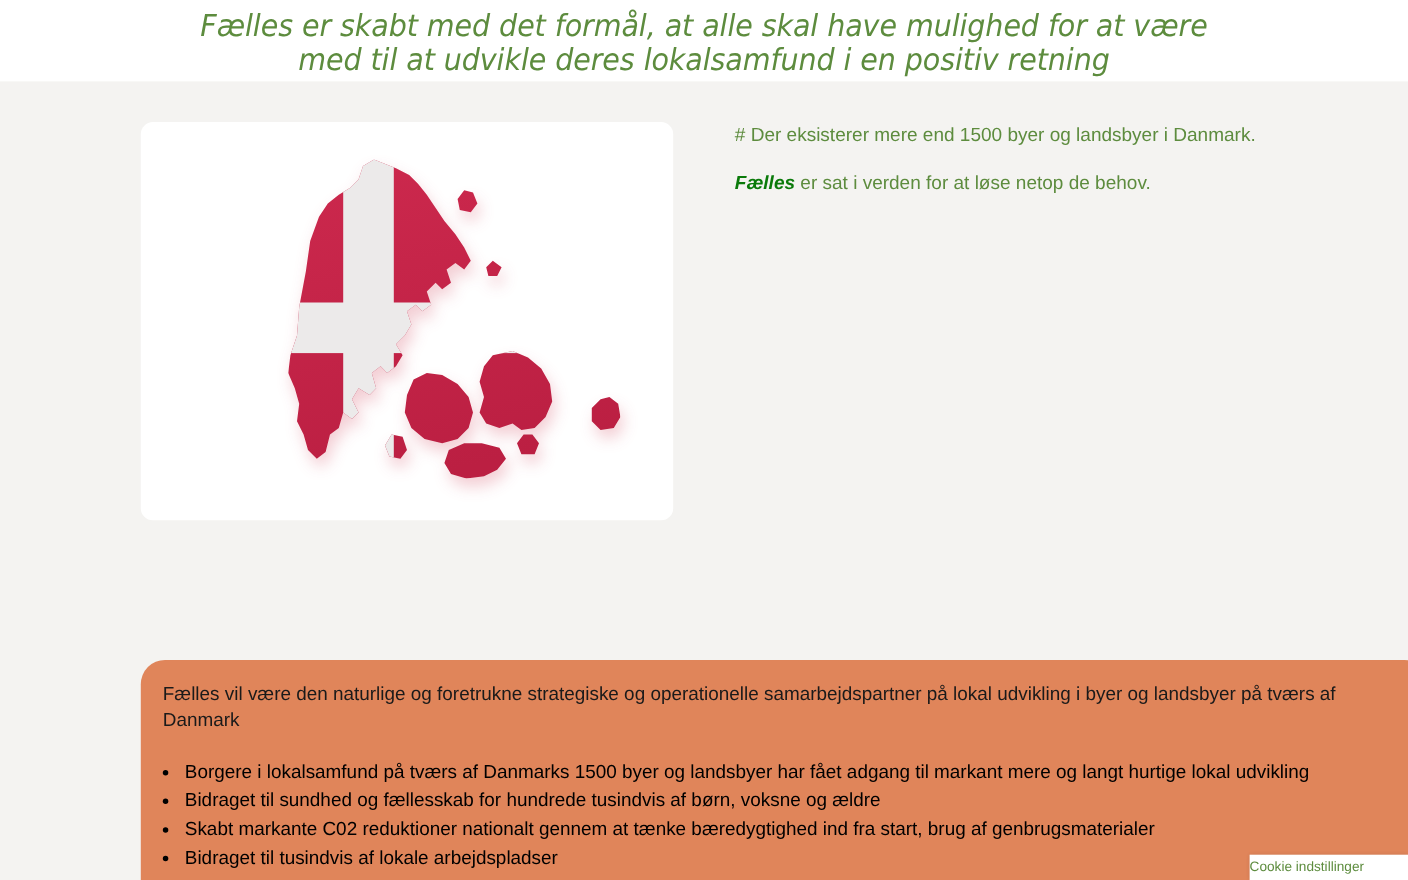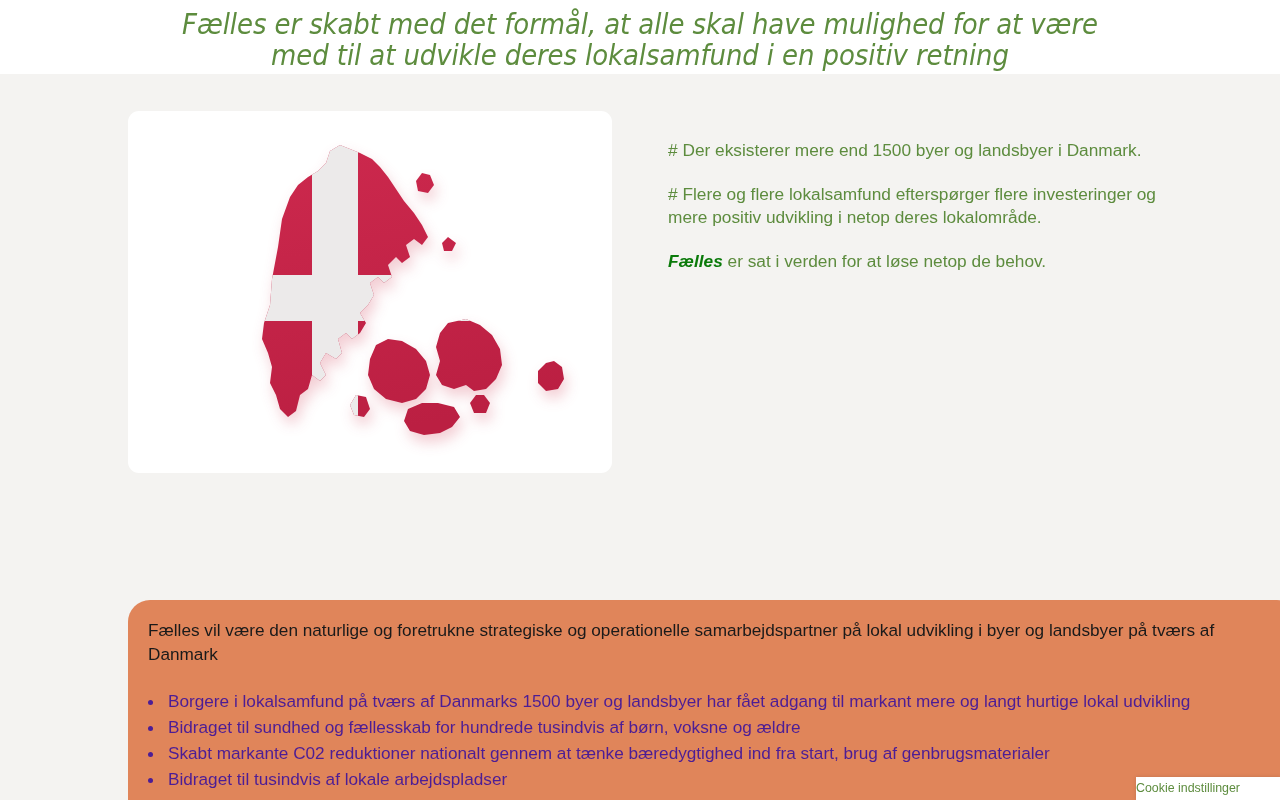--- a/index.html
+++ b/index.html
@@ -88,21 +88,20 @@
     width: 420px;
     height: 330px;
     filter: drop-shadow(3px 8px 7px rgba(200,30,60,0.22));
   }
 
   .col-right {
     position: absolute;
     left: 540px;
     top: 0;
     width: 492px;
-    margin-top: 28px;
   }
   .body-para {
     margin: 0 0 21px 0;
     color: #5d8c3e;
     font-size: 17.3px;
     line-height: 23px;
     font-weight: 400;
   }
   .body-para:last-child { margin-bottom: 0; }
   .brand-word {
@@ -132,21 +131,21 @@
     font-size: 17.2px;
     line-height: 24px;
     font-weight: 400;
   }
   .panel-list {
     margin: 22px 0 0 0;
     padding: 0 0 0 17px;
     list-style: disc;
   }
   .panel-list li {
-    color: #4c1d95;
+    color: #000000;
     font-size: 17.2px;
     line-height: 26px;
     margin-bottom: 0px;
     padding-left: 3px;
   }
 
   
   .cookie-btn {
     position: absolute;
     left: 1136px;
@@ -235,21 +234,20 @@
 
           <g clip-path="url(#dkClip)" opacity="0.16">
             <rect x="0" y="0" width="420" height="330" fill="none"></rect>
           </g>
         </svg>
       </div>
     </div>
 
     <div class="col-right">
       <p class="body-para"># Der eksisterer mere end 1500 byer og landsbyer i Danmark.</p>
-      <p class="body-para"># Flere og flere lokalsamfund efterspørger flere investeringer og mere positiv udvikling i netop deres lokalområde.</p>
       <p class="body-para"><span class="brand-word">Fælles</span><span> er sat i verden for at løse netop de behov.</span></p>
     </div>
 
   </div>
 
   <div class="orange-panel">
     <p class="panel-lead">Fælles vil være den naturlige og foretrukne strategiske og operationelle samarbejdspartner på lokal udvikling i byer og landsbyer på tværs af Danmark</p>
     <ul class="panel-list">
       <li>Borgere i lokalsamfund på tværs af Danmarks 1500 byer og landsbyer har fået adgang til markant mere og langt hurtige lokal udvikling</li>
       <li>Bidraget til sundhed og fællesskab for hundrede tusindvis af børn, voksne og ældre</li>

